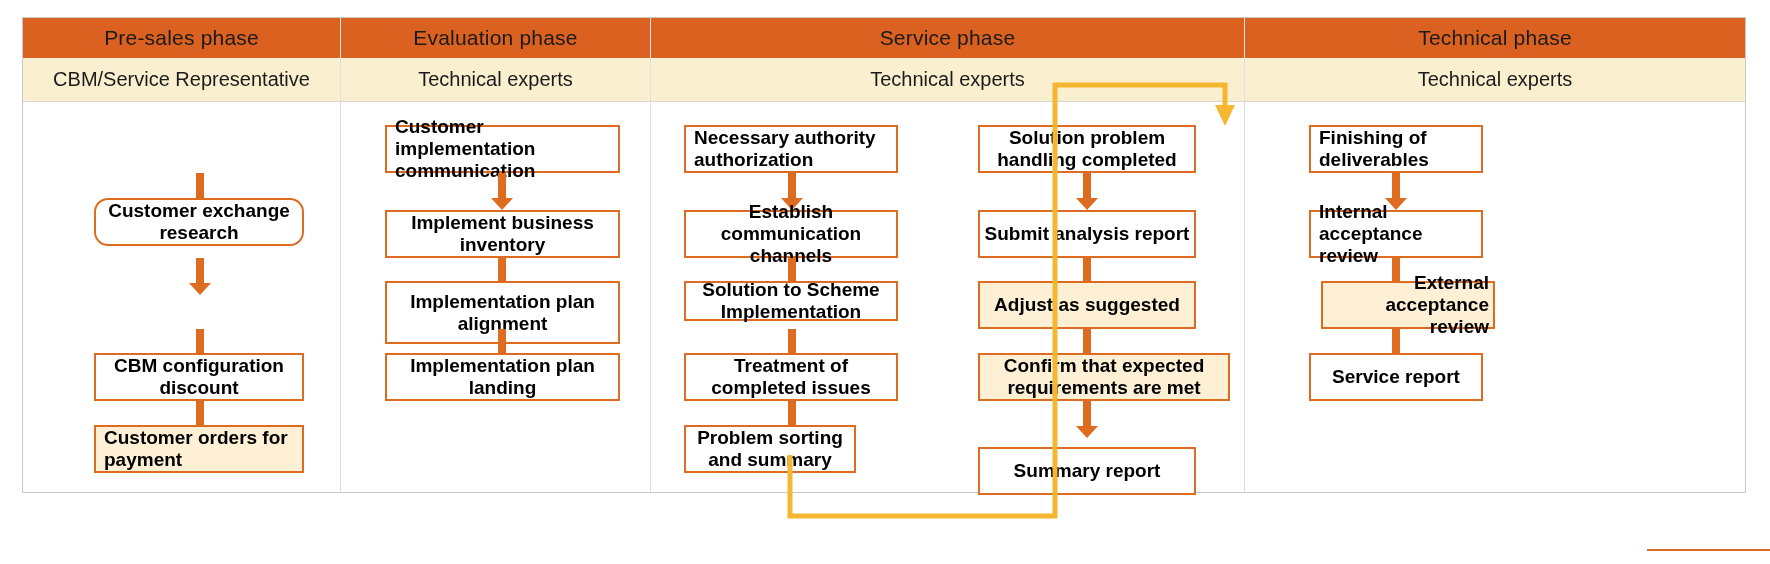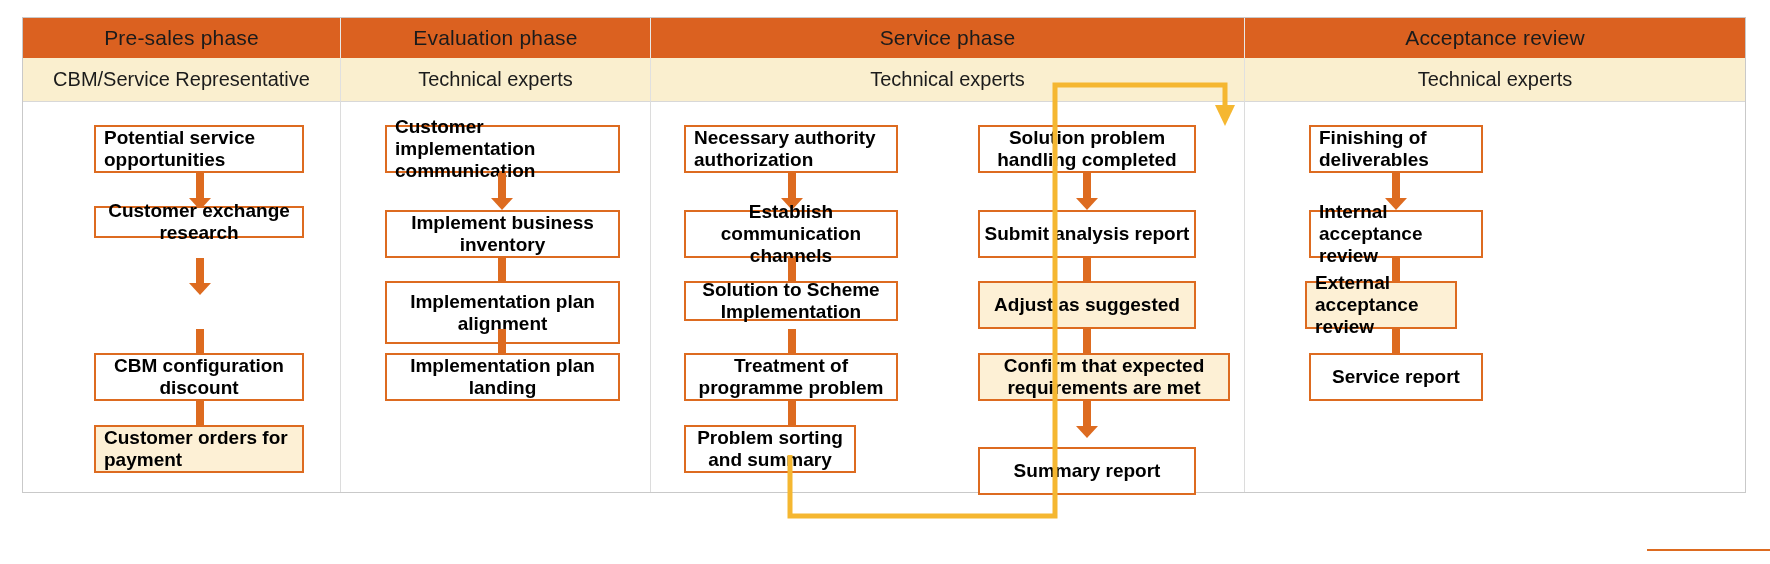--- a/index.html
+++ b/index.html
@@ -159,41 +159,40 @@
 <body>
 
 <div id="root">
 
   <div class="frame">
 
     <div class="phase-row">
       <div class="phase-cell" style="width:318px">Pre-sales phase</div>
       <div class="phase-cell" style="width:310px">Evaluation phase</div>
       <div class="phase-cell" style="width:594px">Service phase</div>
-      <div class="phase-cell" style="width:500px">Acceptance review</div>
+      <div class="phase-cell" style="width:500px">Technical phase</div>
     </div>
 
     <div class="role-row">
       <div class="role-cell" style="width:318px">CBM/Service Representative</div>
       <div class="role-cell" style="width:310px">Technical experts</div>
       <div class="role-cell" style="width:594px">Technical experts</div>
       <div class="role-cell" style="width:500px">Technical experts</div>
     </div>
 
     <div class="body-row">
 
       <div class="body-col" style="width:318px">
         <div class="col-inner">
-          <div class="fbox lft" style="left:71px; top:23px;  width:210px; height:48px;">Potential service opportunities</div>
           <div class="arrow" style="left:166px; top:71px; height:37px;">
             <div class="shaft" style="height:25px;"></div>
               <div class="head" style="top:25px;"></div>
           </div>
 
-          <div class="fbox" style="left:71px; top:104px; width:210px; height:32px;">Customer exchange research</div>
+          <div class="fbox" style="left:71px; top:96px; width:210px; height:48px;border-radius:14px;">Customer exchange research</div>
           <div class="arrow" style="left:166px; top:156px; height:37px;">
             <div class="shaft" style="height:25px;"></div>
               <div class="head" style="top:25px;"></div>
           </div>
 
           <div class="arrow" style="left:166px; top:227px; height:37px;">
             <div class="shaft" style="height:25px;"></div>
               <div class="head" style="top:25px;"></div>
           </div>
 
@@ -245,21 +244,21 @@
             <div class="shaft" style="height:25px;"></div>
               <div class="head" style="top:25px;"></div>
           </div>
 
           <div class="fbox" style="left:33px; top:179px; width:214px; height:40px;">Solution to Scheme Implementation</div>
           <div class="arrow" style="left:130px; top:227px; height:37px;">
             <div class="shaft" style="height:25px;"></div>
               <div class="head" style="top:25px;"></div>
           </div>
 
-          <div class="fbox" style="left:33px; top:251px; width:214px; height:48px;">Treatment of programme problem</div>
+          <div class="fbox" style="left:33px; top:251px; width:214px; height:48px;">Treatment of completed issues</div>
           <div class="arrow" style="left:130px; top:299px; height:37px;">
             <div class="shaft" style="height:25px;"></div>
               <div class="head" style="top:25px;"></div>
           </div>
 
           <div class="fbox" style="left:33px; top:323px; width:172px; height:48px;">Problem sorting and summary</div>
 
           <div class="fbox" style="left:327px; top:23px;  width:218px; height:48px;">Solution problem handling completed</div>
           <div class="arrow" style="left:425px; top:71px; height:37px;">
             <div class="shaft" style="height:25px;"></div>
@@ -295,21 +294,21 @@
             <div class="shaft" style="height:25px;"></div>
               <div class="head" style="top:25px;"></div>
           </div>
 
           <div class="fbox lft" style="left:64px; top:108px; width:174px; height:48px;">Internal acceptance review</div>
           <div class="arrow" style="left:140px; top:156px; height:37px;">
             <div class="shaft" style="height:25px;"></div>
               <div class="head" style="top:25px;"></div>
           </div>
 
-          <div class="fbox lft hl" style="left:60px; top:179px; width:152px; height:48px;">External acceptance review</div>
+          <div class="fbox lft hl" style="left:76px; top:179px; width:174px; height:48px;text-align:right;">External acceptance review</div>
           <div class="arrow" style="left:140px; top:227px; height:37px;">
             <div class="shaft" style="height:25px;"></div>
               <div class="head" style="top:25px;"></div>
           </div>
 
           <div class="fbox" style="left:64px; top:251px; width:174px; height:48px;">Service report</div>
         </div>
       </div>
 
     </div>

